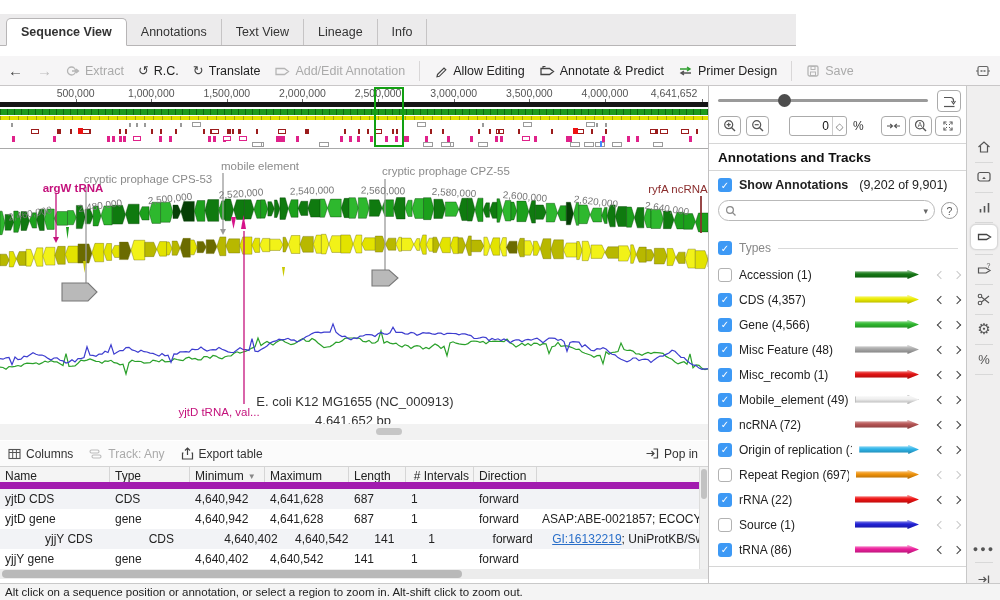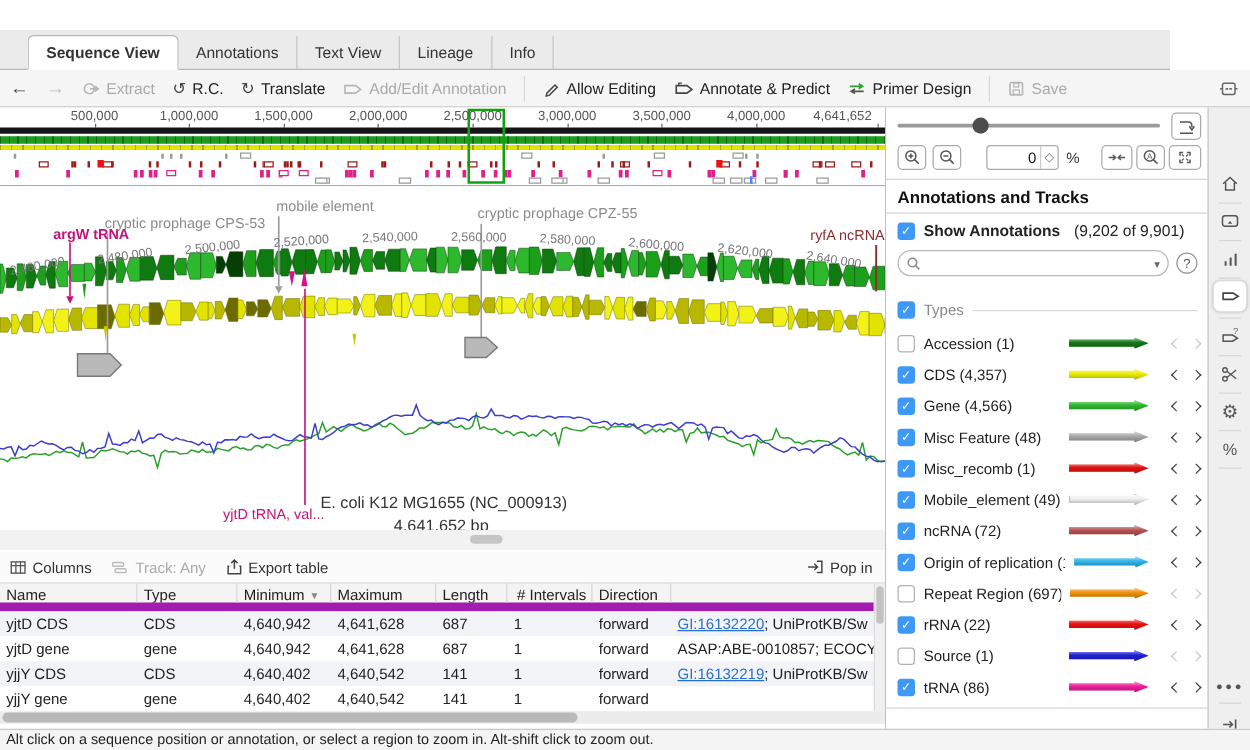--- a/index.html
+++ b/index.html
@@ -4,21 +4,21 @@
 <style>
   *{box-sizing:border-box;margin:0;padding:0}
   body{width:1000px;height:600px;font-family:"Liberation Sans",sans-serif;background:#fff;overflow:hidden}
   #app{position:relative;width:1000px;height:600px;background:#fff}
   
   .titlebar{position:absolute;left:0;top:0;width:1000px;height:24px;background:linear-gradient(#dfddde,#cbc9ca);border-bottom:1px solid #a8a6a7;display:flex;align-items:center;justify-content:center}
   .title-text{font-size:12.5px;font-weight:700;color:#333}
   .lights{position:absolute;left:10px;top:6px;display:flex;gap:8px}
   .light{width:12px;height:12px;border-radius:50%}
   
-  .tabbar{position:absolute;left:0;top:24px;width:936px;height:32px;background:#ecebec;border-bottom:1px solid #b7b5b6;display:flex;align-items:flex-end;padding-left:22px}
+  .tabbar{position:absolute;left:0;top:14px;width:796px;height:32px;background:#ecebec;border-bottom:1px solid #b7b5b6;display:flex;align-items:flex-end;padding-left:6px}
   .tab{height:26px;padding:0 14px;display:flex;align-items:center;font-size:12.5px;color:#333;border-right:1px solid #c6c4c5;cursor:default}
   .tab.active{background:#fff;border:1px solid #b7b5b6;border-bottom:1px solid #fff;border-radius:5px 5px 0 0;font-weight:700;margin-bottom:-1px;height:28px}
   .tab.active + .tab{border-left:none}
   
   .toolbar{position:absolute;left:0;top:56px;width:1000px;height:30px;background:#f6f5f6;border-bottom:1px solid #c9c7c8;display:flex;align-items:center;padding:0 8px;gap:14px;font-size:12.5px;color:#222}
   .tbtn{display:flex;align-items:center;gap:5px;white-space:nowrap}
   .tbtn.disabled{color:#aaa}
   .tsep{width:1px;height:20px;background:#d9d7d8}
   .navarrow{font-size:15px;color:#444}
   .navarrow.dim{color:#bdbdbd}
@@ -572,33 +572,32 @@
         </div>
       <div class="trows" id="trows">
           <div class="trow" style="background: rgb(242, 243, 246);">
             <div class="td" style="width: 110px;">yjtD CDS</div>
             <div class="td" style="width: 80px;">CDS</div>
             <div class="td" style="width: 75px;">4,640,942</div>
             <div class="td" style="width: 84px;">4,641,628</div>
             <div class="td" style="width: 57px;">687</div>
             <div class="td" style="width: 68px;">1</div>
             <div class="td" style="width: 63px;">forward</div>
-            <div class="td" style="width: 171px;"><span class="xlink">GI:16132220</span><span>; UniProtKB/Sw</span></div>
           </div>
           <div class="trow" style="background: rgb(255, 255, 255);">
             <div class="td" style="width: 110px;">yjtD gene</div>
             <div class="td" style="width: 80px;">gene</div>
             <div class="td" style="width: 75px;">4,640,942</div>
             <div class="td" style="width: 84px;">4,641,628</div>
             <div class="td" style="width: 57px;">687</div>
             <div class="td" style="width: 68px;">1</div>
             <div class="td" style="width: 63px;">forward</div>
-            <div class="td" style="width: 171px;"><span>ASAP:ABE-0010857; ECOCY</span></div>
-          </div>
-          <div class="trow" style="background: rgb(242, 243, 246);">
+            <div class="td" style="width: 171px;"><span>ASAP:ABE-0021857; ECOCY</span></div>
+          </div>
+          <div class="trow" style="background: rgb(242, 243, 246); padding-left: 40px;">
             <div class="td" style="width: 110px;">yjjY CDS</div>
             <div class="td" style="width: 80px;">CDS</div>
             <div class="td" style="width: 75px;">4,640,402</div>
             <div class="td" style="width: 84px;">4,640,542</div>
             <div class="td" style="width: 57px;">141</div>
             <div class="td" style="width: 68px;">1</div>
             <div class="td" style="width: 63px;">forward</div>
             <div class="td" style="width: 171px;"><span class="xlink">GI:16132219</span><span>; UniProtKB/Sw</span></div>
           </div>
           <div class="trow" style="background: rgb(255, 255, 255);">

